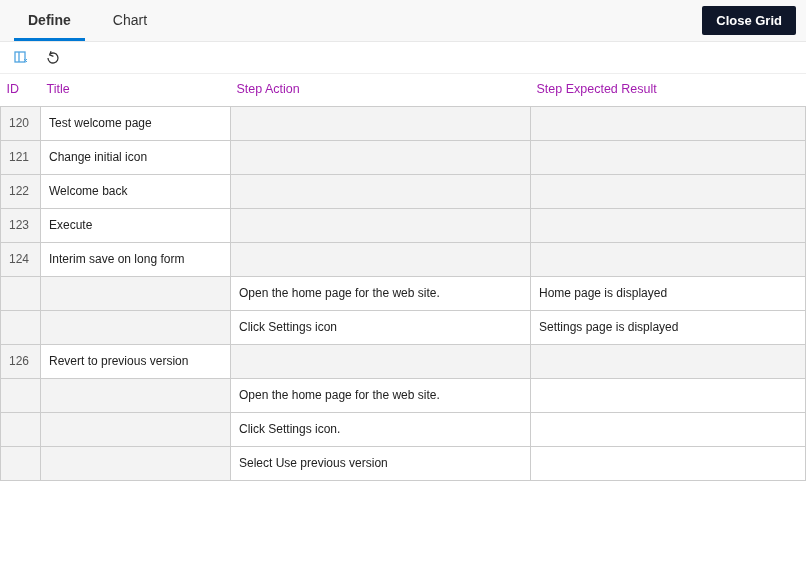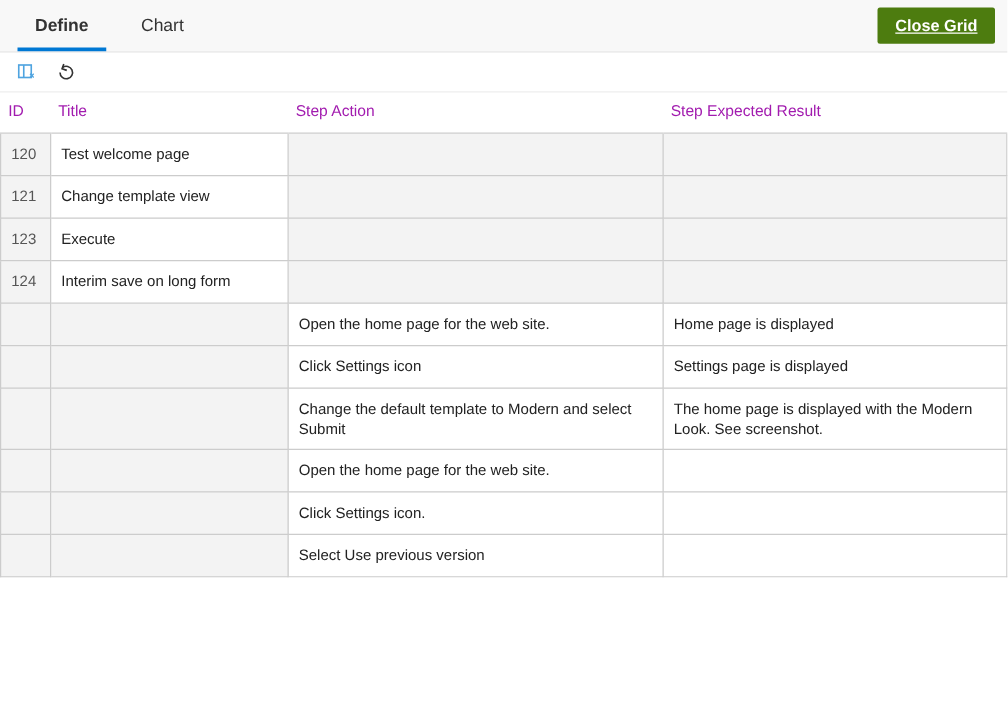--- a/index.html
+++ b/index.html
@@ -31,29 +31,28 @@
     font-size: 14px;
     color: #333;
     cursor: pointer;
     border-bottom: 3px solid transparent;
   }
   .tab.active {
     font-weight: 600;
     border-bottom: 3px solid #0078d4;
   }
   .close-btn {
-    background: #4d7c0f;
+    background: #0f172a;
     color: #fff;
     border: none;
     padding: 7px 14px;
     font-size: 13px;
     font-weight: 600;
     cursor: pointer;
     border-radius: 2px;
-    text-decoration: underline;
   }
   .toolbar {
     display: flex;
     align-items: center;
     gap: 14px;
     padding: 6px 12px;
     border-bottom: 1px solid #eee;
     height: 32px;
   }
   .toolbar .icon-btn {
@@ -152,21 +151,27 @@
   </thead>
   <tbody id="grid-body">
   <tr class="title-row">
         <td class="id-cell">120</td>
         <td>Test welcome page</td>
         <td class="empty-gray"></td>
         <td class="empty-gray"></td>
       </tr>
       <tr class="title-row">
         <td class="id-cell">121</td>
-        <td>Change template view</td>
+        <td>Change initial icon</td>
+        <td class="empty-gray"></td>
+        <td class="empty-gray"></td>
+      </tr>
+      <tr class="title-row">
+        <td class="id-cell">122</td>
+        <td>Welcome back</td>
         <td class="empty-gray"></td>
         <td class="empty-gray"></td>
       </tr>
       <tr class="title-row">
         <td class="id-cell">123</td>
         <td>Execute</td>
         <td class="empty-gray"></td>
         <td class="empty-gray"></td>
       </tr>
       <tr class="title-row">
@@ -180,25 +185,25 @@
         <td class="empty-gray"></td>
         <td>Open the home page for the web site.</td>
         <td>Home page is displayed</td>
       </tr>
       <tr class="step-row">
         <td class="empty-gray"></td>
         <td class="empty-gray"></td>
         <td>Click Settings icon</td>
         <td>Settings page is displayed</td>
       </tr>
-      <tr class="step-row">
-        <td class="empty-gray"></td>
-        <td class="empty-gray"></td>
-        <td>Change the default template to Modern and select Submit</td>
-        <td>The home page is displayed with the Modern Look. See screenshot.</td>
+      <tr class="title-row">
+        <td class="id-cell">126</td>
+        <td>Revert to previous version</td>
+        <td class="empty-gray"></td>
+        <td class="empty-gray"></td>
       </tr>
       <tr class="step-row">
         <td class="empty-gray"></td>
         <td class="empty-gray"></td>
         <td>Open the home page for the web site.</td>
         <td></td>
       </tr>
       <tr class="step-row">
         <td class="empty-gray"></td>
         <td class="empty-gray"></td>

